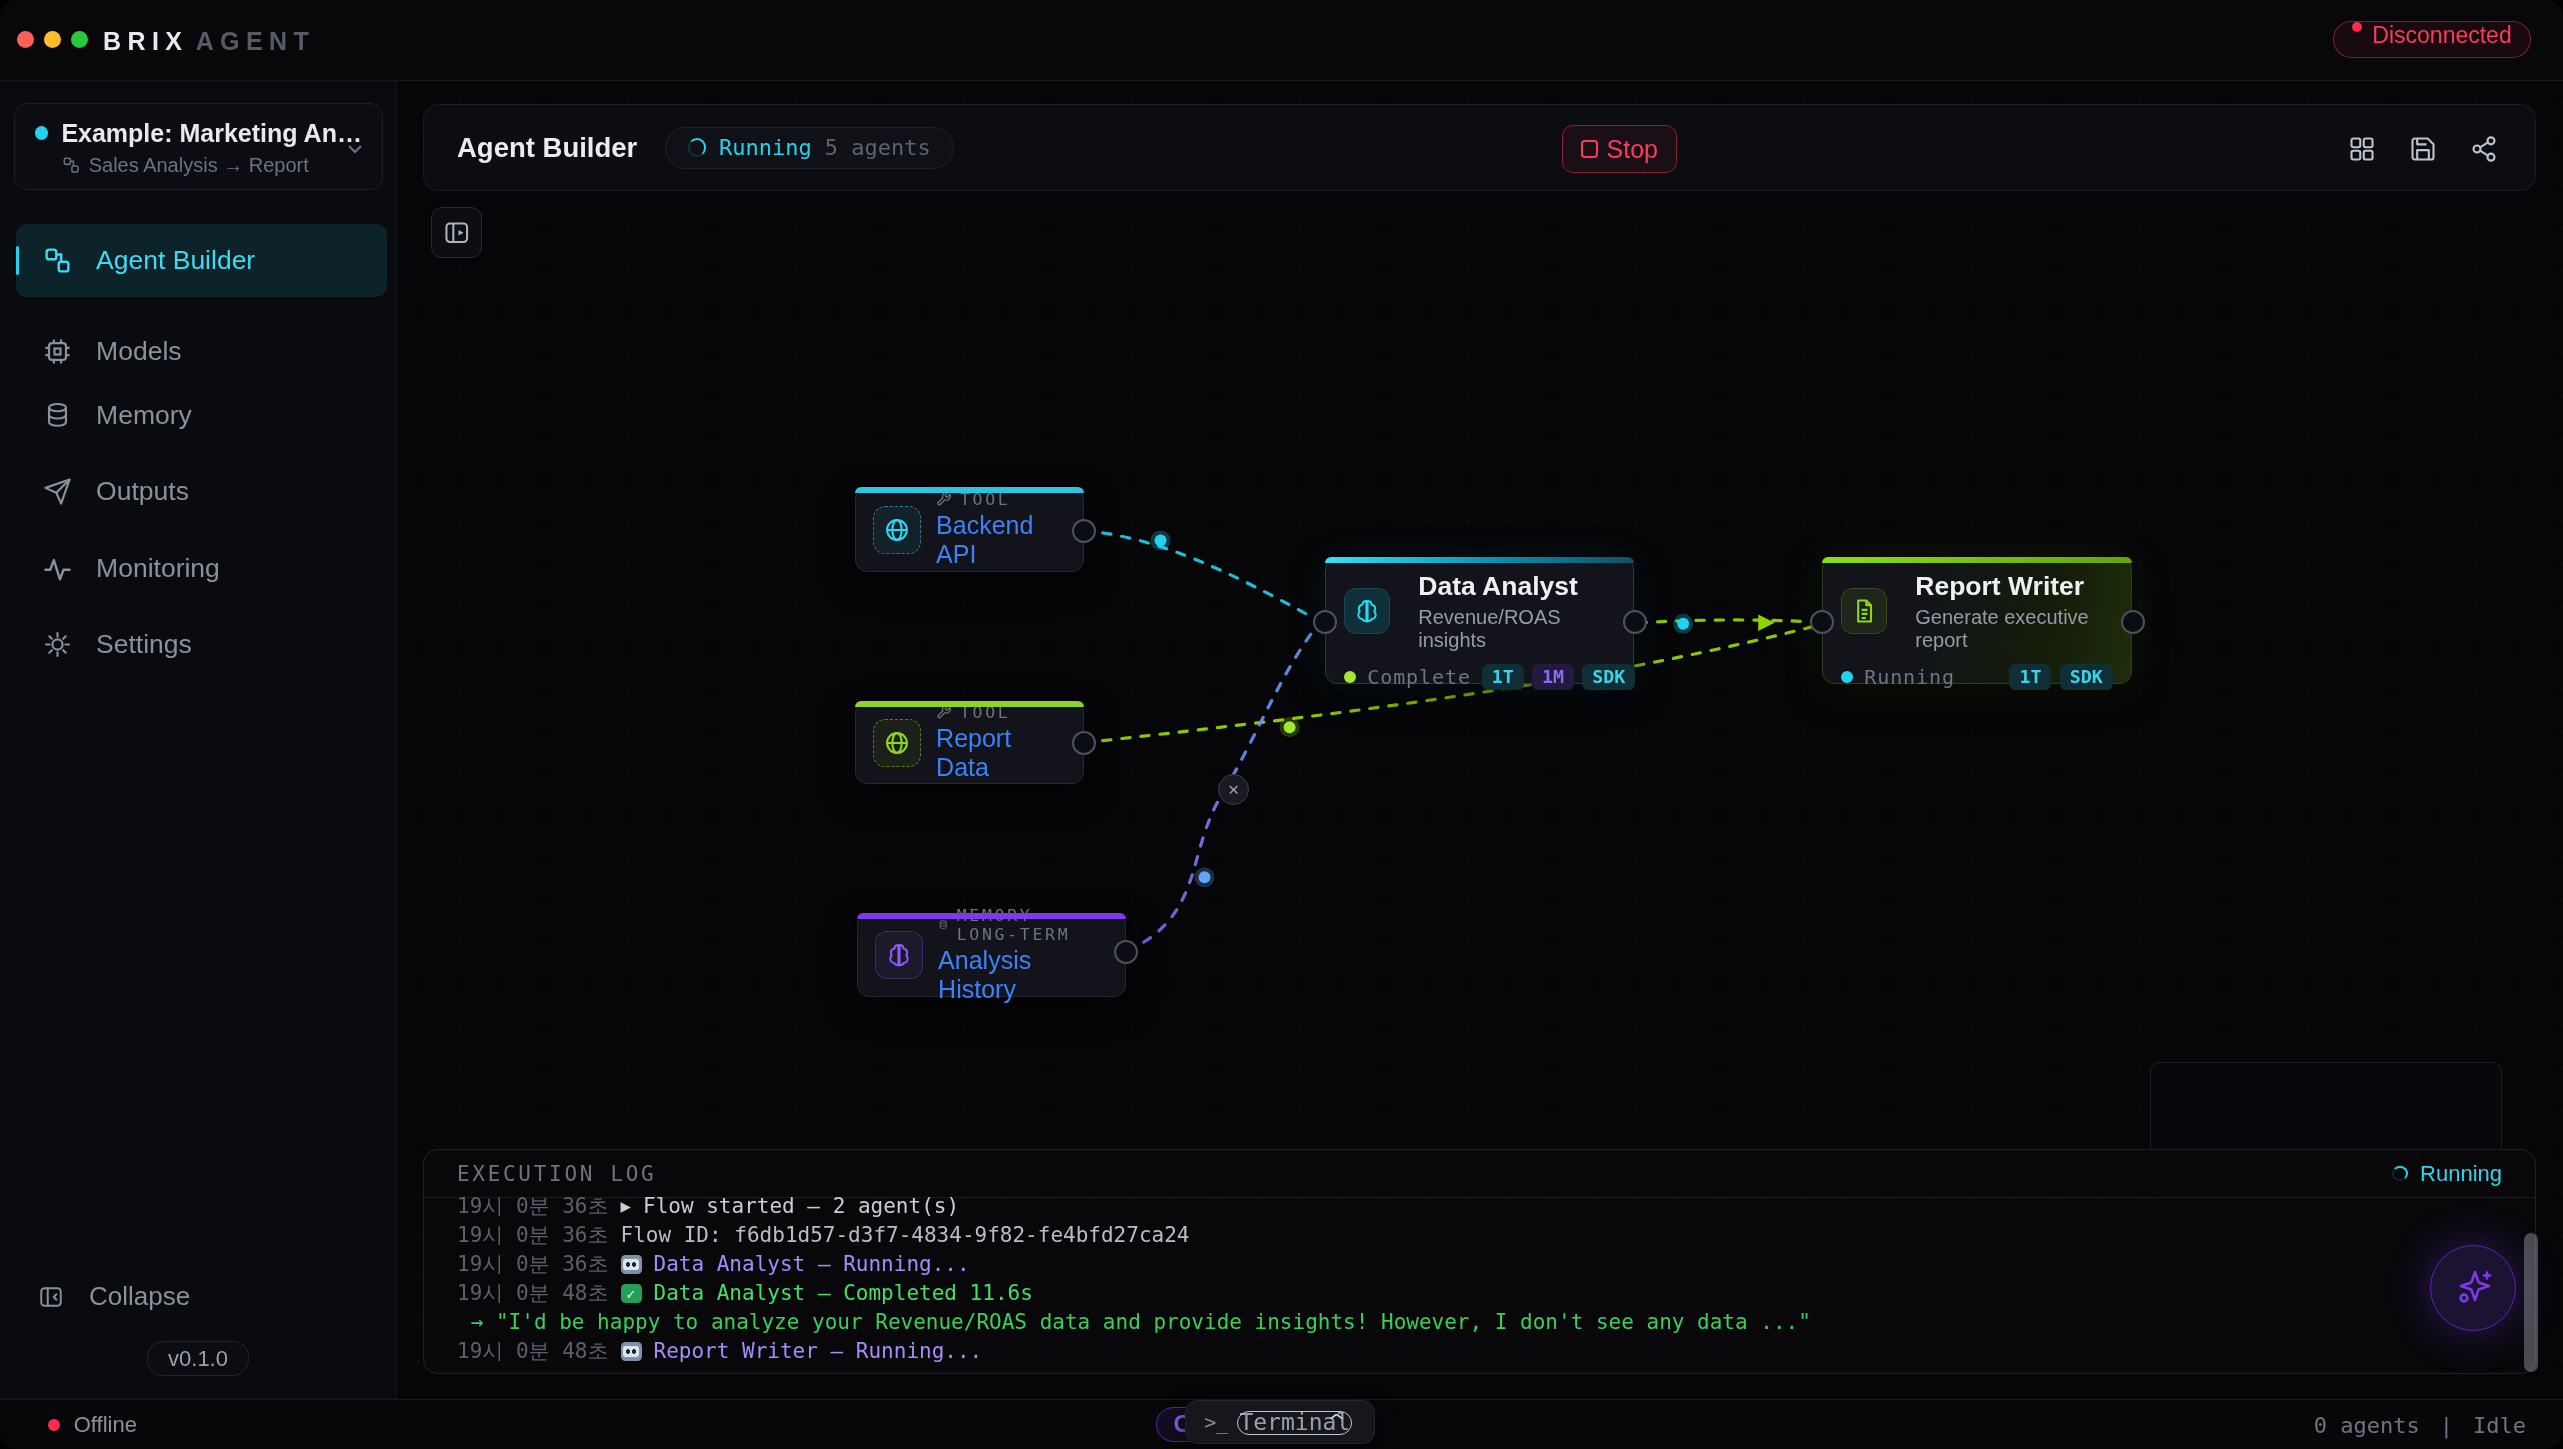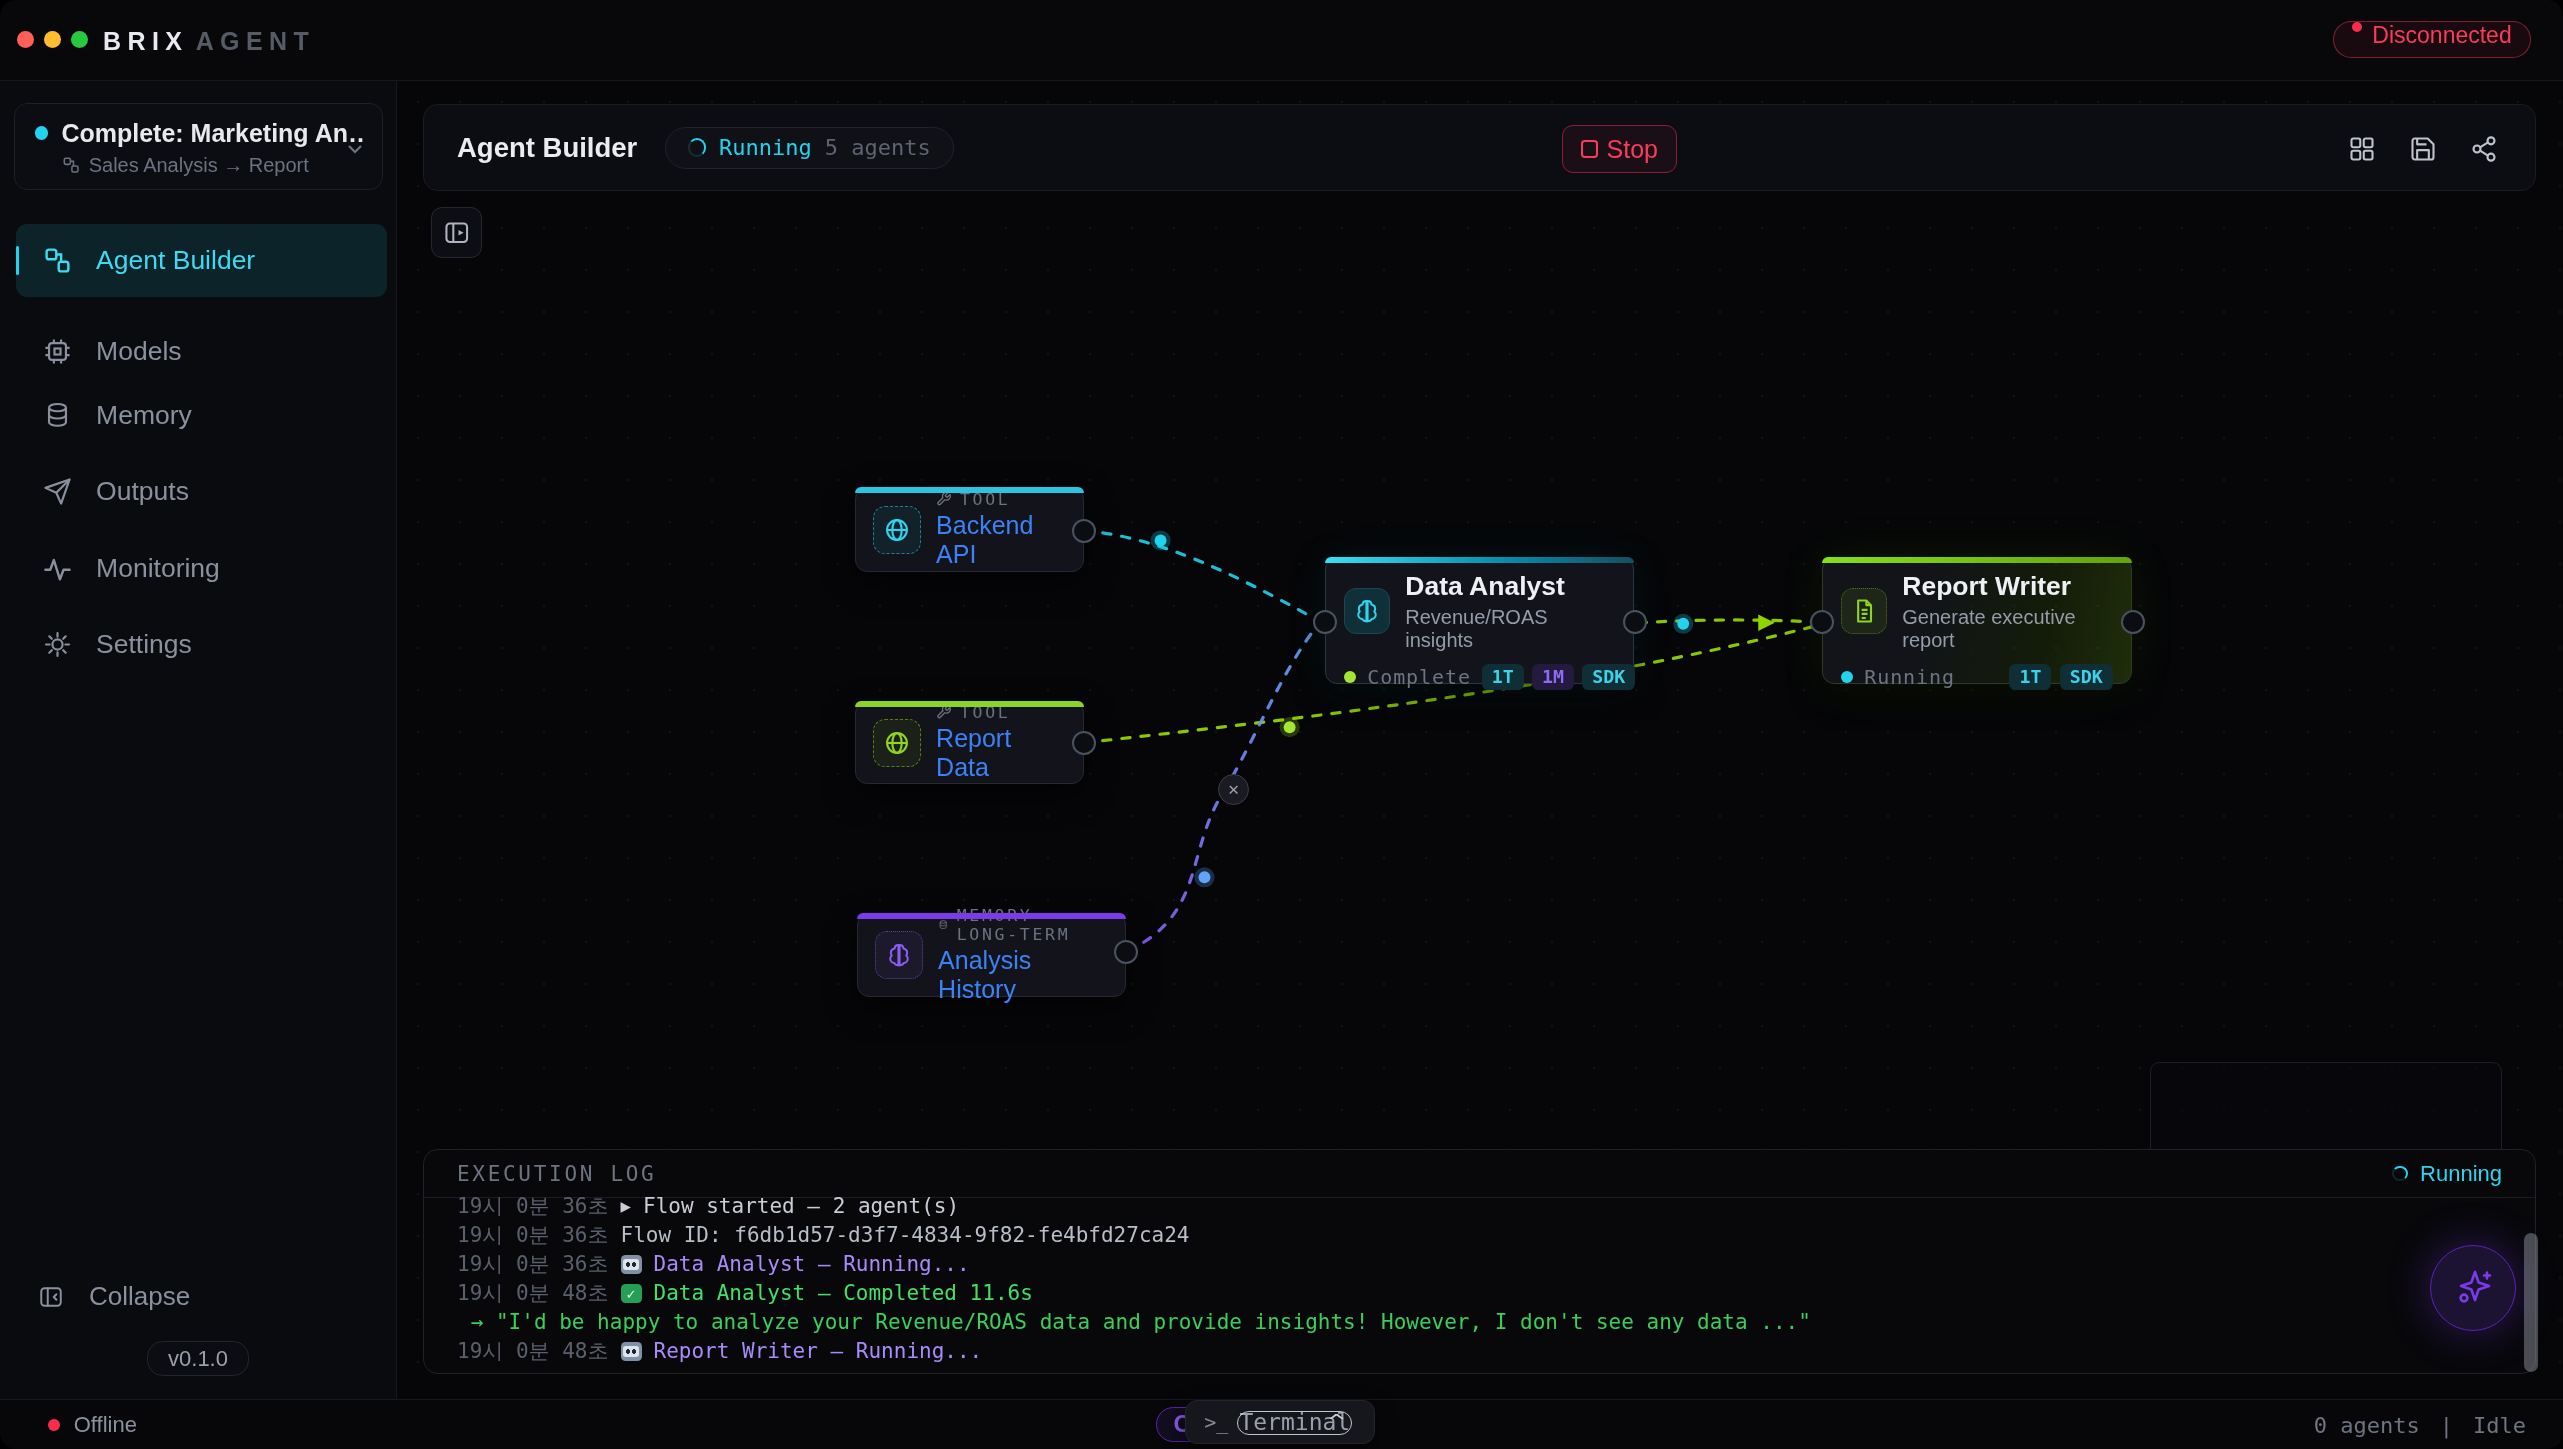--- a/index.html
+++ b/index.html
@@ -85,21 +85,21 @@
   .icon-box svg { width:28px; height:28px; }
   .ib-cyan  { border:1.4px dashed rgba(34,211,238,.55); background:rgba(34,211,238,.07); color:#2fd4ee; }
   .ib-lime  { border:1.4px dashed rgba(143,212,0,.55);  background:rgba(143,212,0,.07);  color:#8fd41e; }
   .ib-purp  { border:1.4px dotted rgba(139,92,246,.6);  background:rgba(139,92,246,.08); color:#8b5cf6; }
   .ib-solid-cyan { background:#103039; color:#2fd4ee; border:0.9px solid #1b4652; }
   .ib-soft-lime  { background:rgba(132,204,22,.1); color:#8fd41e; border:1.4px dotted rgba(143,212,0,.45); }
   .kind { display:flex; align-items:center; gap:8.2px; color:#6b7280; font-size:16.5px; letter-spacing:2.7px; }
   .kind svg { width:15.6px; height:15.6px; }
   .t-sm { font-size:25px; font-weight:400; color:#3b82f6; margin-top:2.7px; }
   .node-lg { padding:13px 18.3px 0 18.3px; }
-  .lg-head { display:flex; align-items:center; gap:15px; }
+  .lg-head { display:flex; align-items:center; gap:28px; }
   .t-lg { font-size:26.5px; font-weight:700; color:#eef0f4; }
   .sub { font-size:20px; color:#959ca9; margin-top:3.7px; }
   .status-row { display:flex; align-items:center; gap:11px; margin-top:12px; }
   .sdot { width:12px; height:12px; border-radius:50%; flex:none; }
   .stext { font-size:20px; color:#6e7480; letter-spacing:0.9px; }
   .badges { margin-left:auto; display:flex; gap:8.2px; }
   .badge { font-size:18.3px; font-weight:700; padding:2.7px 10px; border-radius:6.4px; }
   .b-teal { background:#0f2e36; color:#3ed2ea; } .b-purp { background:#241a40; color:#8d6bf5; }
   .port { position:absolute; width:24px; height:24px; border-radius:50%; background:#0c0d12;
           border:2.7px solid #4a5260; }
@@ -170,21 +170,21 @@
     <div class="conn-badge">
       <span class="dot"></span>
       <span>Disconnected</span>
     </div>
   </div>
 
   <div class="sidebar">
     <div class="project">
       <div class="row1">
         <span class="pdot"></span>
-        <span class="pname">Complete: Marketing An…</span>
+        <span class="pname">Example: Marketing An…</span>
       </div>
       <div class="row2">
         <svg viewBox="0 0 24 24" width="18.3" height="18.3" fill="none" stroke="currentColor" stroke-width="2">
             <rect x="3" y="3" width="8" height="8" rx="2"></rect>
             <rect x="13" y="13" width="8" height="8" rx="2"></rect>
             <path d="M11 7h4v6"></path>
           </svg>
         <span>Sales Analysis → Report</span>
       </div>
       <svg class="chev" viewBox="0 0 24 24" width="24" height="24" fill="none" stroke="currentColor" stroke-width="2.2">

